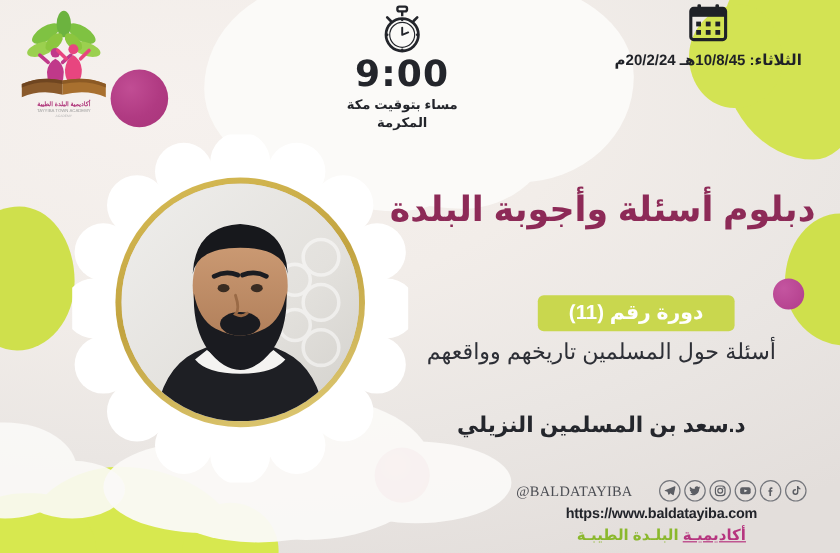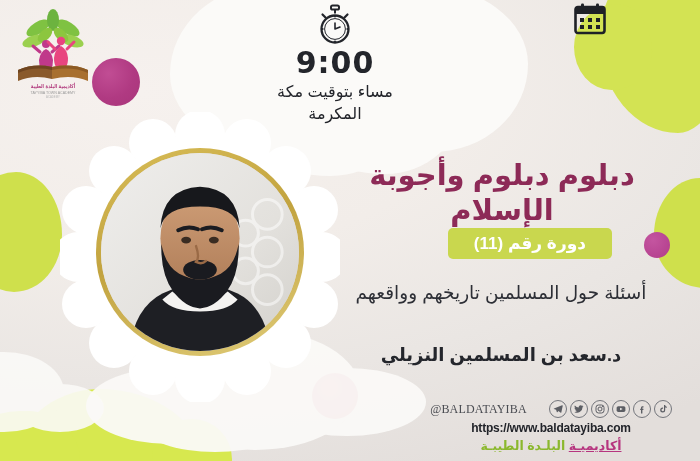--- a/index.html
+++ b/index.html
@@ -99,21 +99,21 @@
   .timeblock{
     position:absolute;top:4px;left:270px;width:130px;text-align:center;
     color:#23252b;
   }
   .clock-icon{display:flex;justify-content:center;margin-bottom:2px;}
   .time-value{
     font-size:30px;font-weight:700;letter-spacing:1px;line-height:1;
     color:#23252b;font-family:"DejaVu Sans",sans-serif;
   }
   .time-note{
-    font-size:16px;font-weight:400;line-height:1.35;margin-top:3px;color:#23252b;
+    font-size:11px;font-weight:700;line-height:1.35;margin-top:3px;color:#23252b;
     direction:rtl;
     text-align:center;
   }
 
   
   .dateblock{
     position:absolute;top:2px;left:490px;width:200px;text-align:center;color:#1f2127;
   }
   .cal-icon{display:flex;justify-content:center;}
   .date-value{
@@ -135,21 +135,21 @@
   }
   .photo svg{display:block;width:100%;height:100%;}
 
   
   .headline{
     position:absolute;top:158px;right:18px;width:360px;text-align:center;
     font-size:29px;font-weight:700;color:#8d2a57;direction:rtl;line-height:1.2;
     letter-spacing:-.3px;
   }
   .badge{
-    position:absolute;top:228px;right:88px;
+    position:absolute;top:246px;right:88px;
     background:#c9d74e;color:#ffffff;
     padding:5px 26px;border-radius:5px;
     font-size:17px;font-weight:700;direction:rtl;letter-spacing:.3px;
   }
   .subtitle{
     position:absolute;top:281px;right:20px;width:358px;text-align:center;
     font-size:18.5px;font-weight:400;color:#2d2f36;direction:rtl;line-height:1.35;
   }
   .speaker{
     position:absolute;top:344px;right:20px;width:358px;text-align:center;
@@ -259,20 +259,21 @@
         <g fill="#1f2127">
           <rect x="7" y="16" width="4" height="4"></rect>
             <rect x="15" y="16" width="4" height="4"></rect>
             <rect x="23" y="16" width="4" height="4"></rect>
           <rect x="7" y="23" width="4" height="4"></rect>
             <rect x="15" y="23" width="4" height="4"></rect>
             <rect x="23" y="23" width="4" height="4"></rect>
         </g>
       </svg>
     </div>
+    <div class="date-value">الثلاثاء: 10/8/45هـ 20/2/24م</div>
   </div>
 
   <div class="portrait-wrap">
     <svg class="scallop-svg" width="280" height="290" viewBox="0 0 280 290" aria-hidden="true">
       <g fill="#ffffff">
         <circle cx="140" cy="145" r="118"></circle>
         <g>
           <circle cx="140" cy="23" r="25"></circle>
             <circle cx="140" cy="267" r="25"></circle>
           <circle cx="18" cy="145" r="25"></circle>
@@ -324,21 +325,21 @@
           <path d="M78 78 q10 -5 20 -1" stroke="#1b1c21" stroke-width="4" fill="none" stroke-linecap="round"></path>
           <path d="M122 78 q-10 -5 -20 -1" stroke="#1b1c21" stroke-width="4" fill="none" stroke-linecap="round"></path>
           <ellipse cx="86" cy="88" rx="5" ry="3.4" fill="#3a2c22"></ellipse>
           <ellipse cx="114" cy="88" rx="5" ry="3.4" fill="#3a2c22"></ellipse>
           <path d="M96 94 q4 12 0 16 q6 3 10 -1" stroke="#9a6a46" stroke-width="2.4" fill="none" stroke-linecap="round"></path>
         </svg>
       </div>
     </div>
   </div>
 
-  <div class="headline">دبلوم دبلوم وأجوبة الإسلام</div>
+  <div class="headline">دبلوم أسئلة وأجوبة البلدة</div>
   <div class="badge">دورة رقم (11)</div>
   <div class="subtitle">أسئلة حول المسلمين تاريخهم وواقعهم</div>
   <div class="speaker">د.سعد بن المسلمين النزيلي</div>
 
   <div class="footer">
     <div class="social-row">
       <span class="handle">@BALDATAYIBA</span>
 
       <span class="sicon">
         <svg width="10" height="10" viewBox="0 0 16 16">

